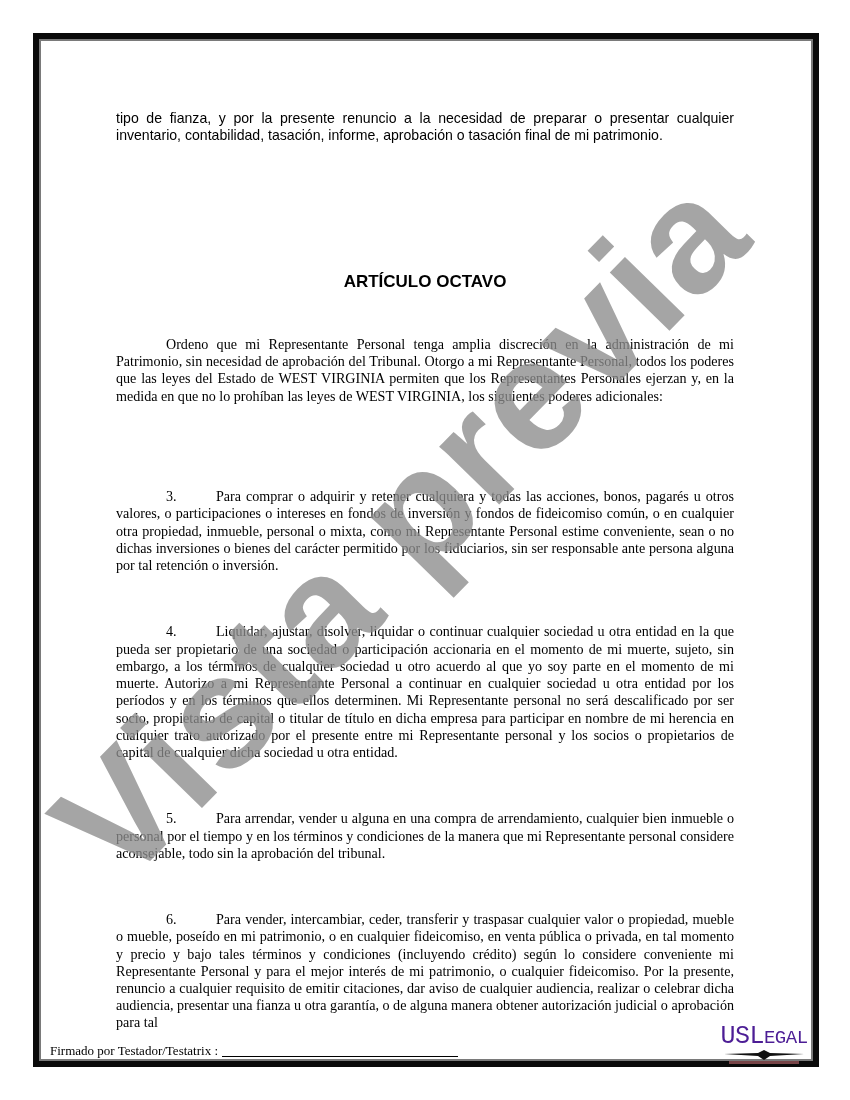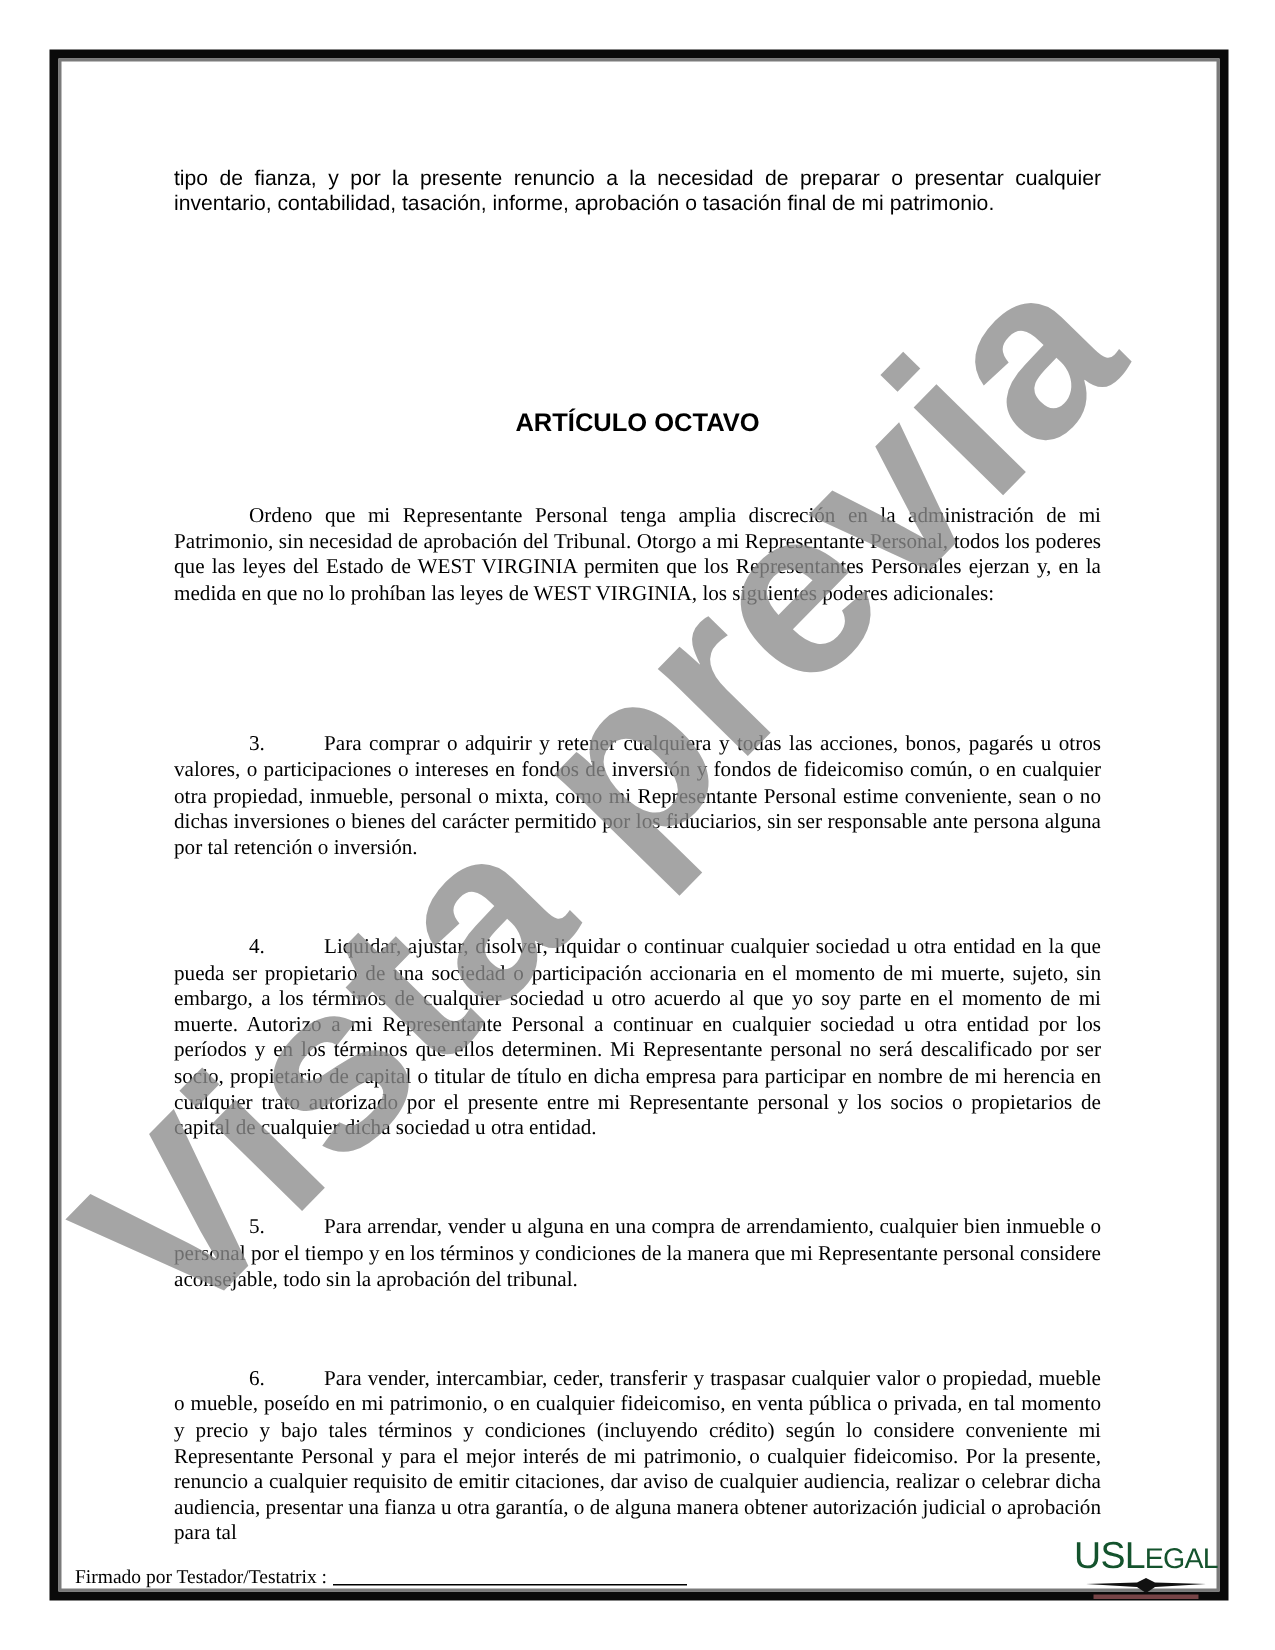--- a/index.html
+++ b/index.html
@@ -9,21 +9,21 @@
     .content { position: absolute; left: 100px; top: 94px; width: 650px; font-size: 14.1px; line-height: 17.2px; text-align: justify; }
     .content p { margin: 16px; }
     .indent { text-indent: 50px; font-family: Liberation Serif, serif; }
     .num { display: inline-block; width: 50px; text-indent: 0; }
     .gap { height: 17.2px; }
     .heading { text-align: center; font-weight: bold; font-size: 17px; line-height: 18.5px; }
     .sig { position: absolute; left: 50px; top: 1043px; font-size: 13px; white-space: nowrap; font-family: Liberation Serif, serif; }
     .sig-line { display: inline-block; width: 236px; border-bottom: 1px solid #000; vertical-align: -2px; margin-left: 4px; height: 12px; }
     .watermark { position: absolute; left: 400px; top: 528px; transform: translate(-50%,-50%) rotate(-45.6deg); font-family: "Liberation Sans", sans-serif; font-weight: bold; font-size: 158px; color: rgba(140,140,140,0.78); white-space: nowrap; pointer-events: none; letter-spacing: 2px; }
     .logo { position: absolute; left: 708px; top: 1025px; width: 112px; height: 42px; text-align: center; }
-    .logo-text { font-family: Liberation Sans, sans-serif; color: #14532d; font-size: 25px; line-height: 24px; letter-spacing: -0.5px; }
+    .logo-text { font-family: Liberation Mono, monospace; color: #4c1d95; font-size: 25px; line-height: 24px; letter-spacing: -0.5px; }
     .logo-text .small { font-size: 19px; }
     .logo-wings { height: 10px; position: relative; }
     .logo-wings svg { position: absolute; left: 16px; top: 0; }
     .logo-url { height: 3px; width: 70px; margin: 1px auto 0; background: #c06a6f; opacity: 0.6; }
   </style>
 </head>
 <body>
 
 <div class="frame-outer"></div>
 <div class="frame-inner"></div>

